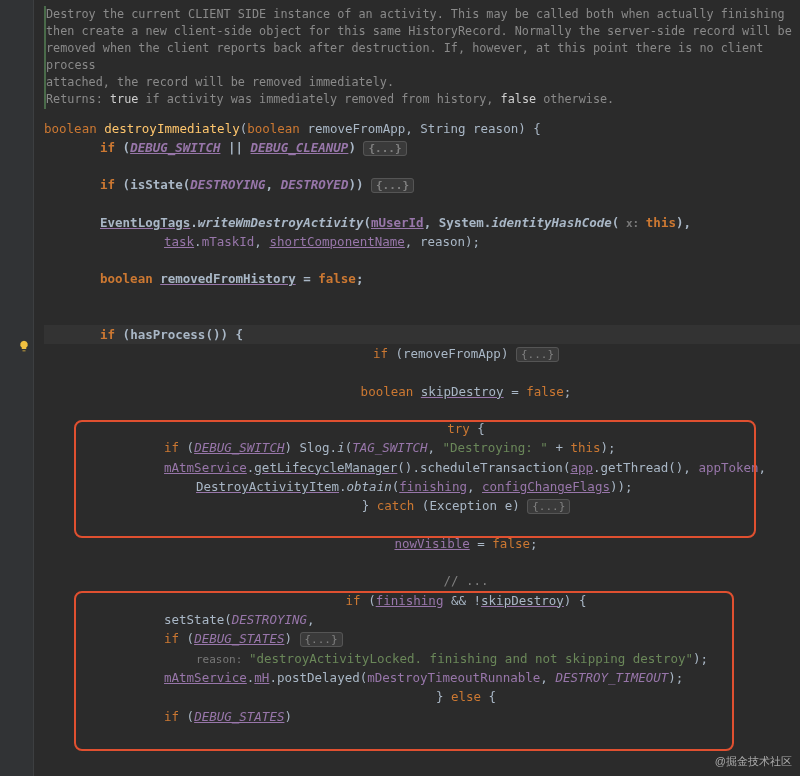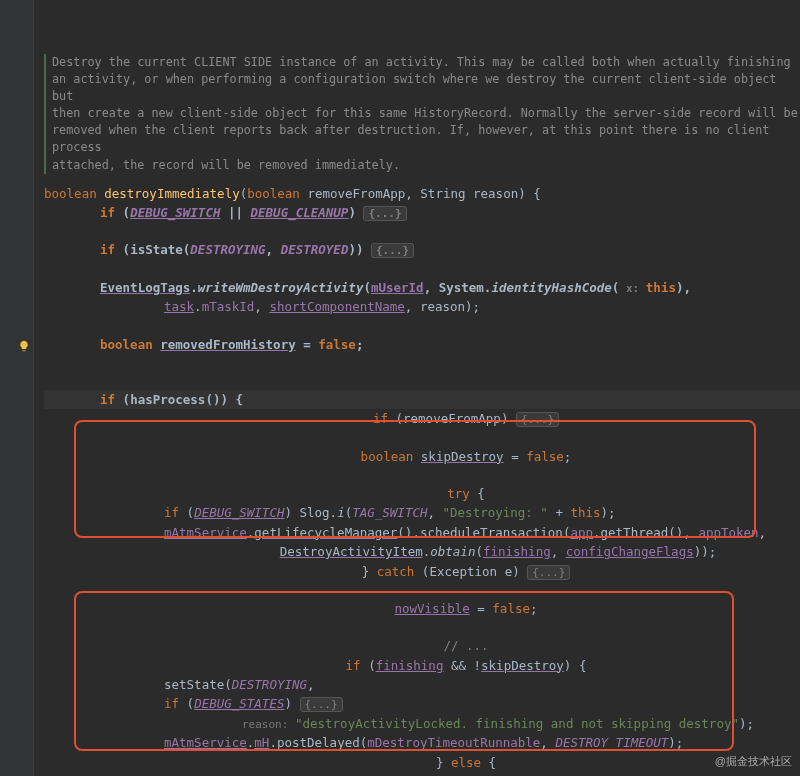--- a/index.html
+++ b/index.html
@@ -30,25 +30,23 @@
     height: 12px;
   }
   .bulb svg { width: 12px; height: 12px; }
   .editor {
     padding-left: 44px;
     padding-top: 6px;
   }
   .doc {
     color: #8a8a8a;
     border-left: 2px solid #4a6b4a;
-    padding-left: 6px;
     margin-bottom: 10px;
     font-size: 11.8px;
     line-height: 1.45;
-    margin-top: 48px;
   }
   .doc .ret { color: #8a8a8a; }
   .doc .kw-lit { color: #d0d0d0; font-family: monospace; }
   .line { white-space: pre; }
   .kw { color: #cc7832; }
   .method { color: #ffc66d; }
   .param { color: #a9b7c6; }
   .field { color: #9876aa; }
   .underline { text-decoration: underline; text-decoration-color: #9876aa; }
   .str { color: #6a8759; }
@@ -62,21 +60,21 @@
     color: #808080;
     background: #3a3a3a;
     border: 1px solid #555;
     border-radius: 3px;
     padding: 0 4px;
     font-size: 11px;
   }
   .i2 { padding-left: 56px; font-weight: bold; }
   .i3 { padding-left: 88px; text-align: center; }
   .i4 { padding-left: 120px; }
-  .i5 { padding-left: 152px; text-align: center; }
+  .i5 { padding-left: 152px; }
   .gap { height: 18px; }
   .hl-box {
     position: absolute;
     border: 2px solid #e05030;
     border-radius: 8px;
     pointer-events: none;
   }
   .hl1 { left: 74px; top: 420px; width: 682px; height: 118px; }
   .hl2 { left: 74px; top: 591px; width: 660px; height: 160px; }
   .watermark {
@@ -100,24 +98,24 @@
 <div class="bulb">
   <svg viewBox="0 0 16 16">
       <path fill="#f0c040" d="M8 1a5 5 0 0 0-3 9v2h6v-2a5 5 0 0 0-3-9zM6 14h4v1H6z"></path>
     </svg>
 </div>
 
 <div class="editor">
 
   <div class="doc">
     <div>Destroy the current CLIENT SIDE instance of an activity. This may be called both when actually finishing</div>
-    <div>an activity, or when performing a configuration switch where we destroy the current client-side object but</div>
     <div>then create a new client-side object for this same HistoryRecord. Normally the server-side record will be</div>
     <div>removed when the client reports back after destruction. If, however, at this point there is no client process</div>
     <div>attached, the record will be removed immediately.</div>
+    <div><span class="ret">Returns:</span> <span class="kw-lit">true</span><span> if activity was immediately removed from history, </span><span class="kw-lit">false</span><span> otherwise.</span></div>
   </div>
 
   <div class="line"><span class="kw">boolean</span> <span class="method">destroyImmediately</span>(<span class="kw">boolean</span> <span class="param">removeFromApp</span>, <span class="ident">String</span> <span class="param">reason</span>)<span> {</span></div>
 
   <div class="line i2"><span class="kw">if</span> (<span class="const underline">DEBUG_SWITCH</span> || <span class="const underline">DEBUG_CLEANUP</span>) <span class="fold">{...}</span></div>
 
   <div class="gap"></div>
   <div class="line i2"><span class="kw">if</span> (<span class="call">isState</span>(<span class="const">DESTROYING</span>, <span class="const">DESTROYED</span>)) <span class="fold">{...}</span></div>
 
   <div class="gap"></div>

